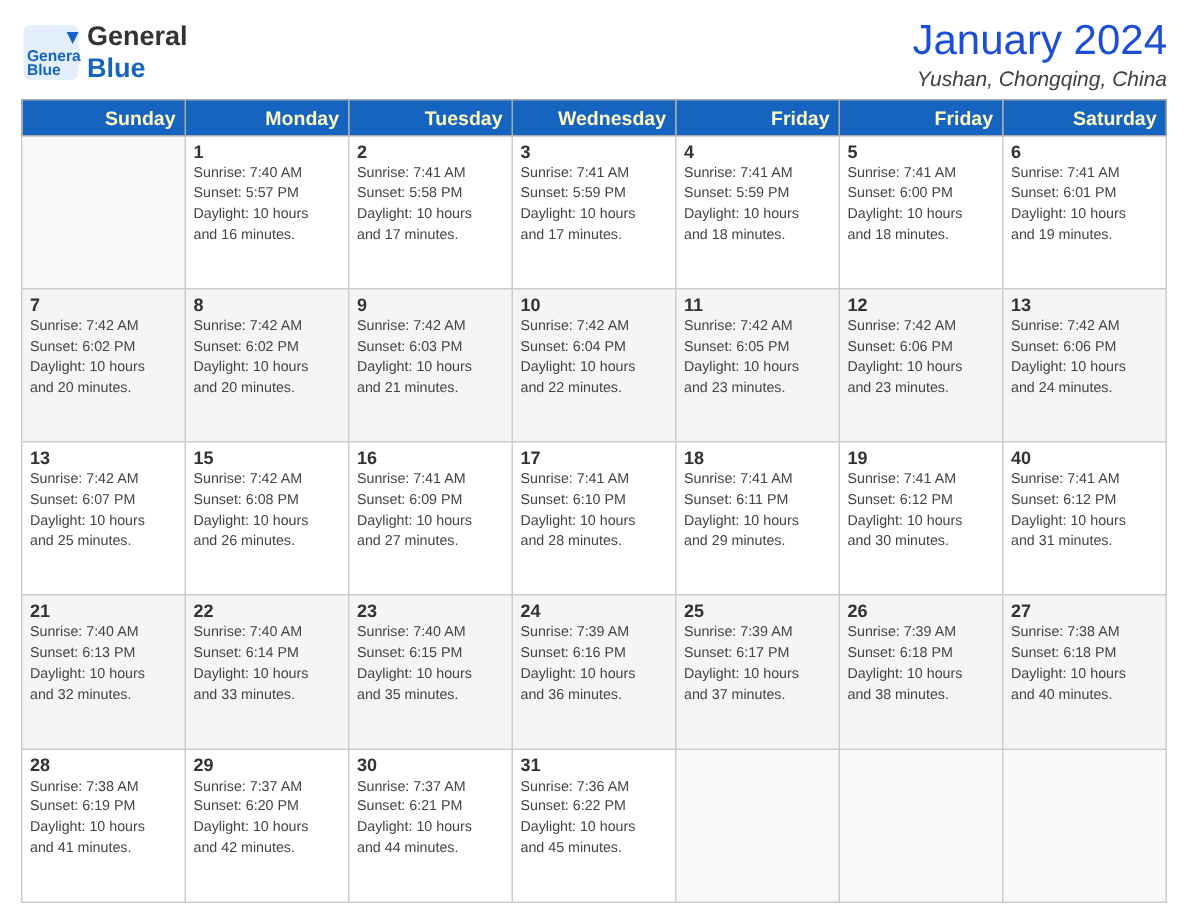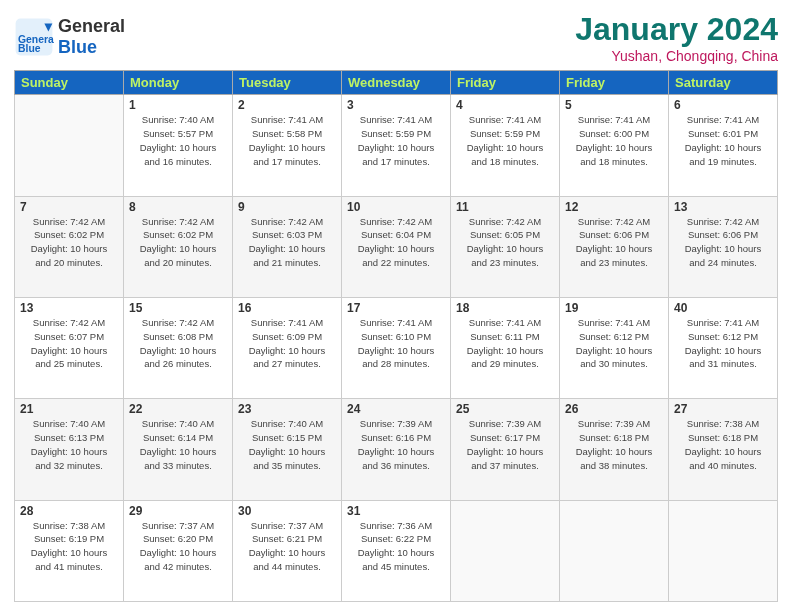--- a/index.html
+++ b/index.html
@@ -34,38 +34,39 @@
       width: 40px;
       height: 40px;
       margin-right: 4px;
     }
     .logo-text span.general { color: #333; }
     .logo-text span.blue { color: #1565c0; }
     .title-block {
       text-align: right;
     }
     .month-title {
-      font-size: 32px;
-      font-weight: bold;
-      color: #0f766e;
+      font-size: 28px;
+      font-weight: normal;
+      color: #1d4ed8;
       line-height: 1.2;
     }
     .subtitle {
       font-size: 14px;
-      color: #be185d;
+      color: #404040;
+      font-style: italic;
     }
     .calendar {
       width: 100%;
       border-collapse: collapse;
       flex: 1;
     }
     .calendar th {
       background: #1565c0;
-      color: #bef264;
-      text-align: left;
+      color: #fef9c3;
+      text-align: right;
       padding: 4px 6px;
       font-size: 13px;
       border: 1px solid #aaa;
     }
     .calendar td {
       border: 1px solid #ccc;
       vertical-align: top;
       padding: 3px 5px;
       font-size: 9.5px;
       color: #333;
@@ -77,21 +78,20 @@
     }
     .day-num {
       font-size: 12px;
       font-weight: bold;
       display: block;
       margin-bottom: 1px;
     }
     .day-details {
       line-height: 1.45;
       color: #444;
-      text-align: center;
     }
     .calendar tr:nth-child(even) td {
       background: #f5f5f5;
     }
     .calendar tr:nth-child(even) td.empty {
       background: #f0f0f0;
     }
   </style>
 </head>
 <body>

